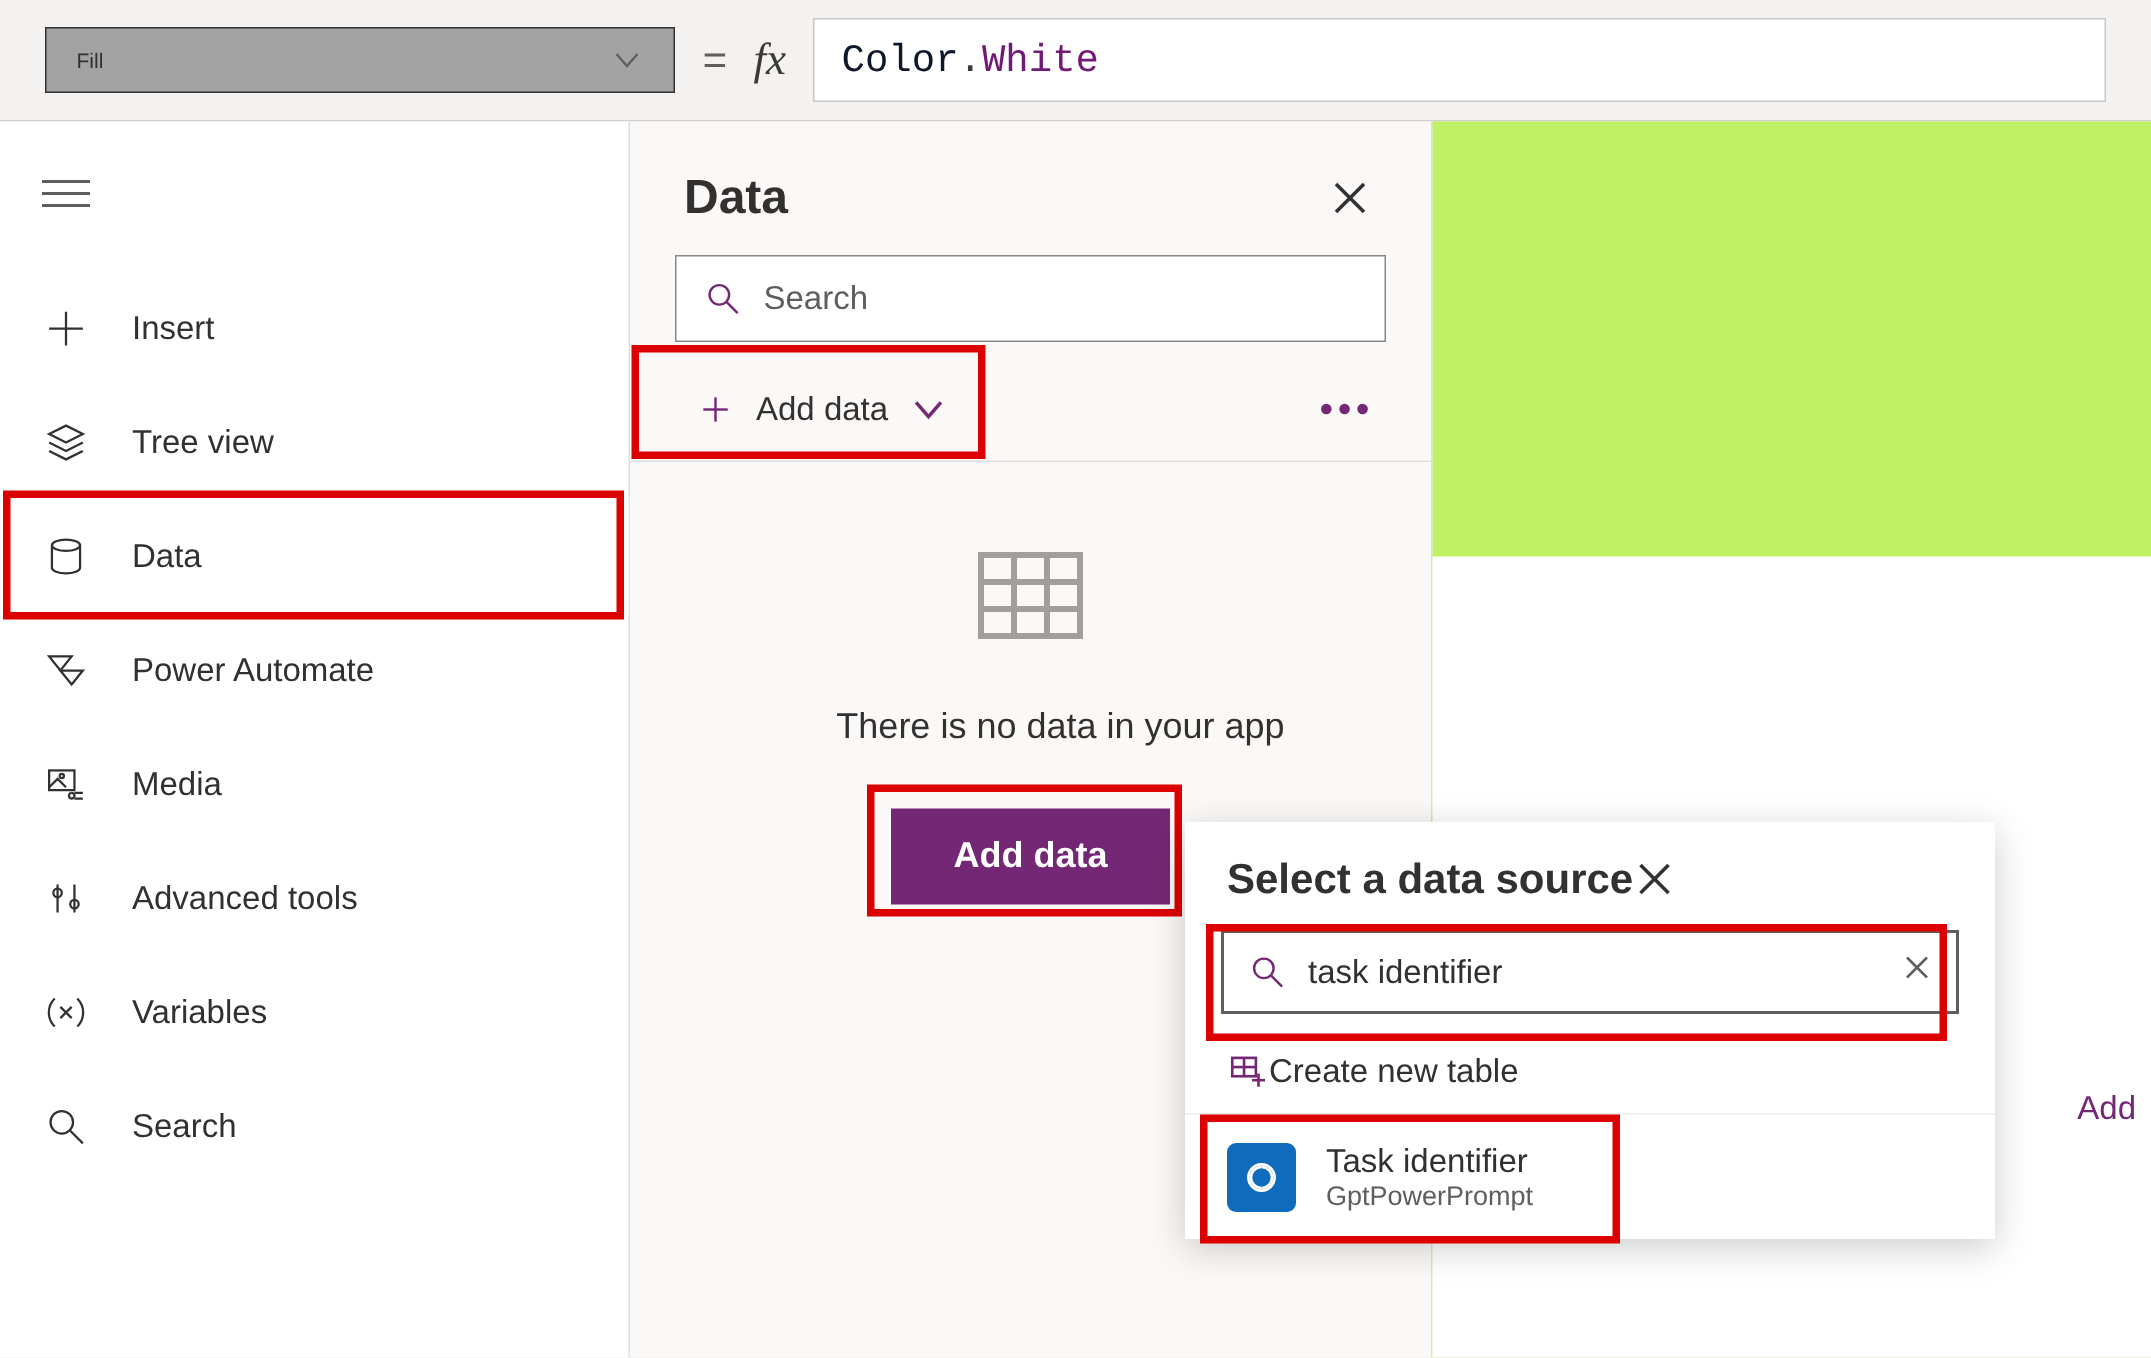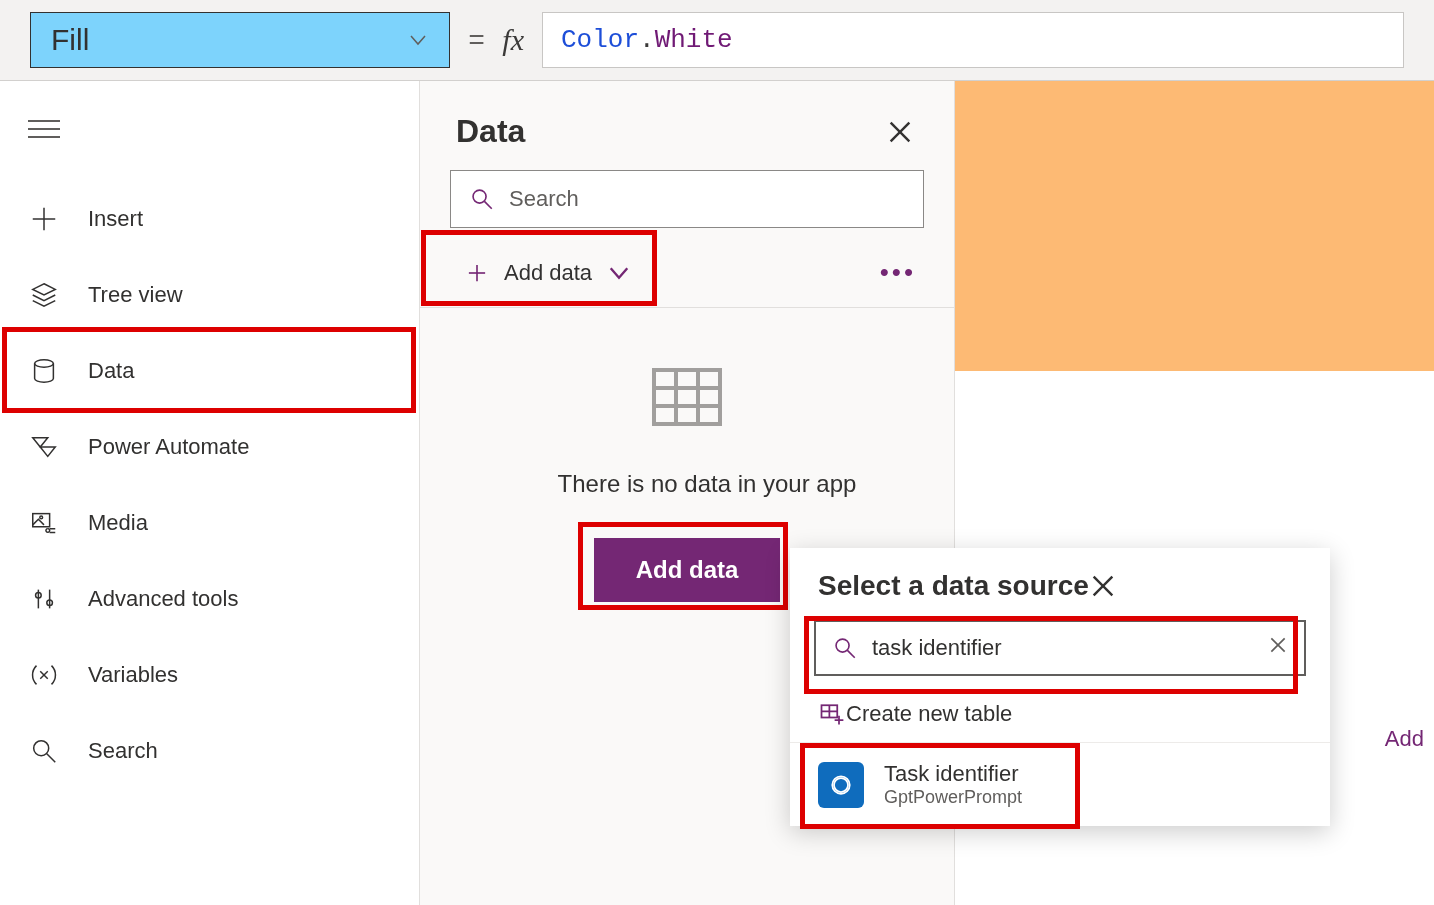--- a/index.html
+++ b/index.html
@@ -16,28 +16,28 @@
   
   .formula-bar {
     display: flex;
     align-items: center;
     padding: 12px 30px 12px 30px;
     background: #f3f2f1;
     gap: 18px;
   }
   .property-select {
     width: 420px;
-    height: 56px;
-    background: #7dd3fc;
+    height: 44px;
+    background: #a3a3a3;
     border: 1px solid #323130;
     display: flex;
     align-items: center;
     justify-content: space-between;
     padding: 0 20px;
-    font-size: 30px;
+    font-size: 14px;
     color: #323130;
   }
   .chevron-down {
     width: 22px; height: 22px;
     stroke: #605e5c;
     stroke-width: 1.5;
     fill: none;
   }
   .equals {
     font-size: 28px;
@@ -54,21 +54,21 @@
     flex: 1;
     height: 56px;
     background: #fff;
     border: 1px solid #c8c6c4;
     display: flex;
     align-items: center;
     padding: 0 18px;
     font-family: Consolas, "Courier New", monospace;
     font-size: 26px;
   }
-  .tok-color { color: #1d4ed8; }
+  .tok-color { color: #0f172a; }
   .tok-dot   { color: #3b3a39; }
   .tok-val   { color: #701a75; text-align: center; }
 
   
   .main-row {
     display: flex;
     position: relative;
     height: calc(100% - 80px);
     border-top: 1px solid #d2d0ce;
   }
@@ -197,21 +197,21 @@
     font-size: 24px;
     font-weight: 600;
     padding: 18px 42px;
     cursor: pointer;
   }
 
   
   .canvas-area {
     flex: 1;
     position: relative;
-    background: #fdba74;
+    background: #bef264;
   }
   .canvas-white {
     position: absolute;
     top: 290px; left: 0;
     right: 0; bottom: 0;
     background: #fff;
   }
   .canvas-label {
     position: absolute;
     right: 10px;

